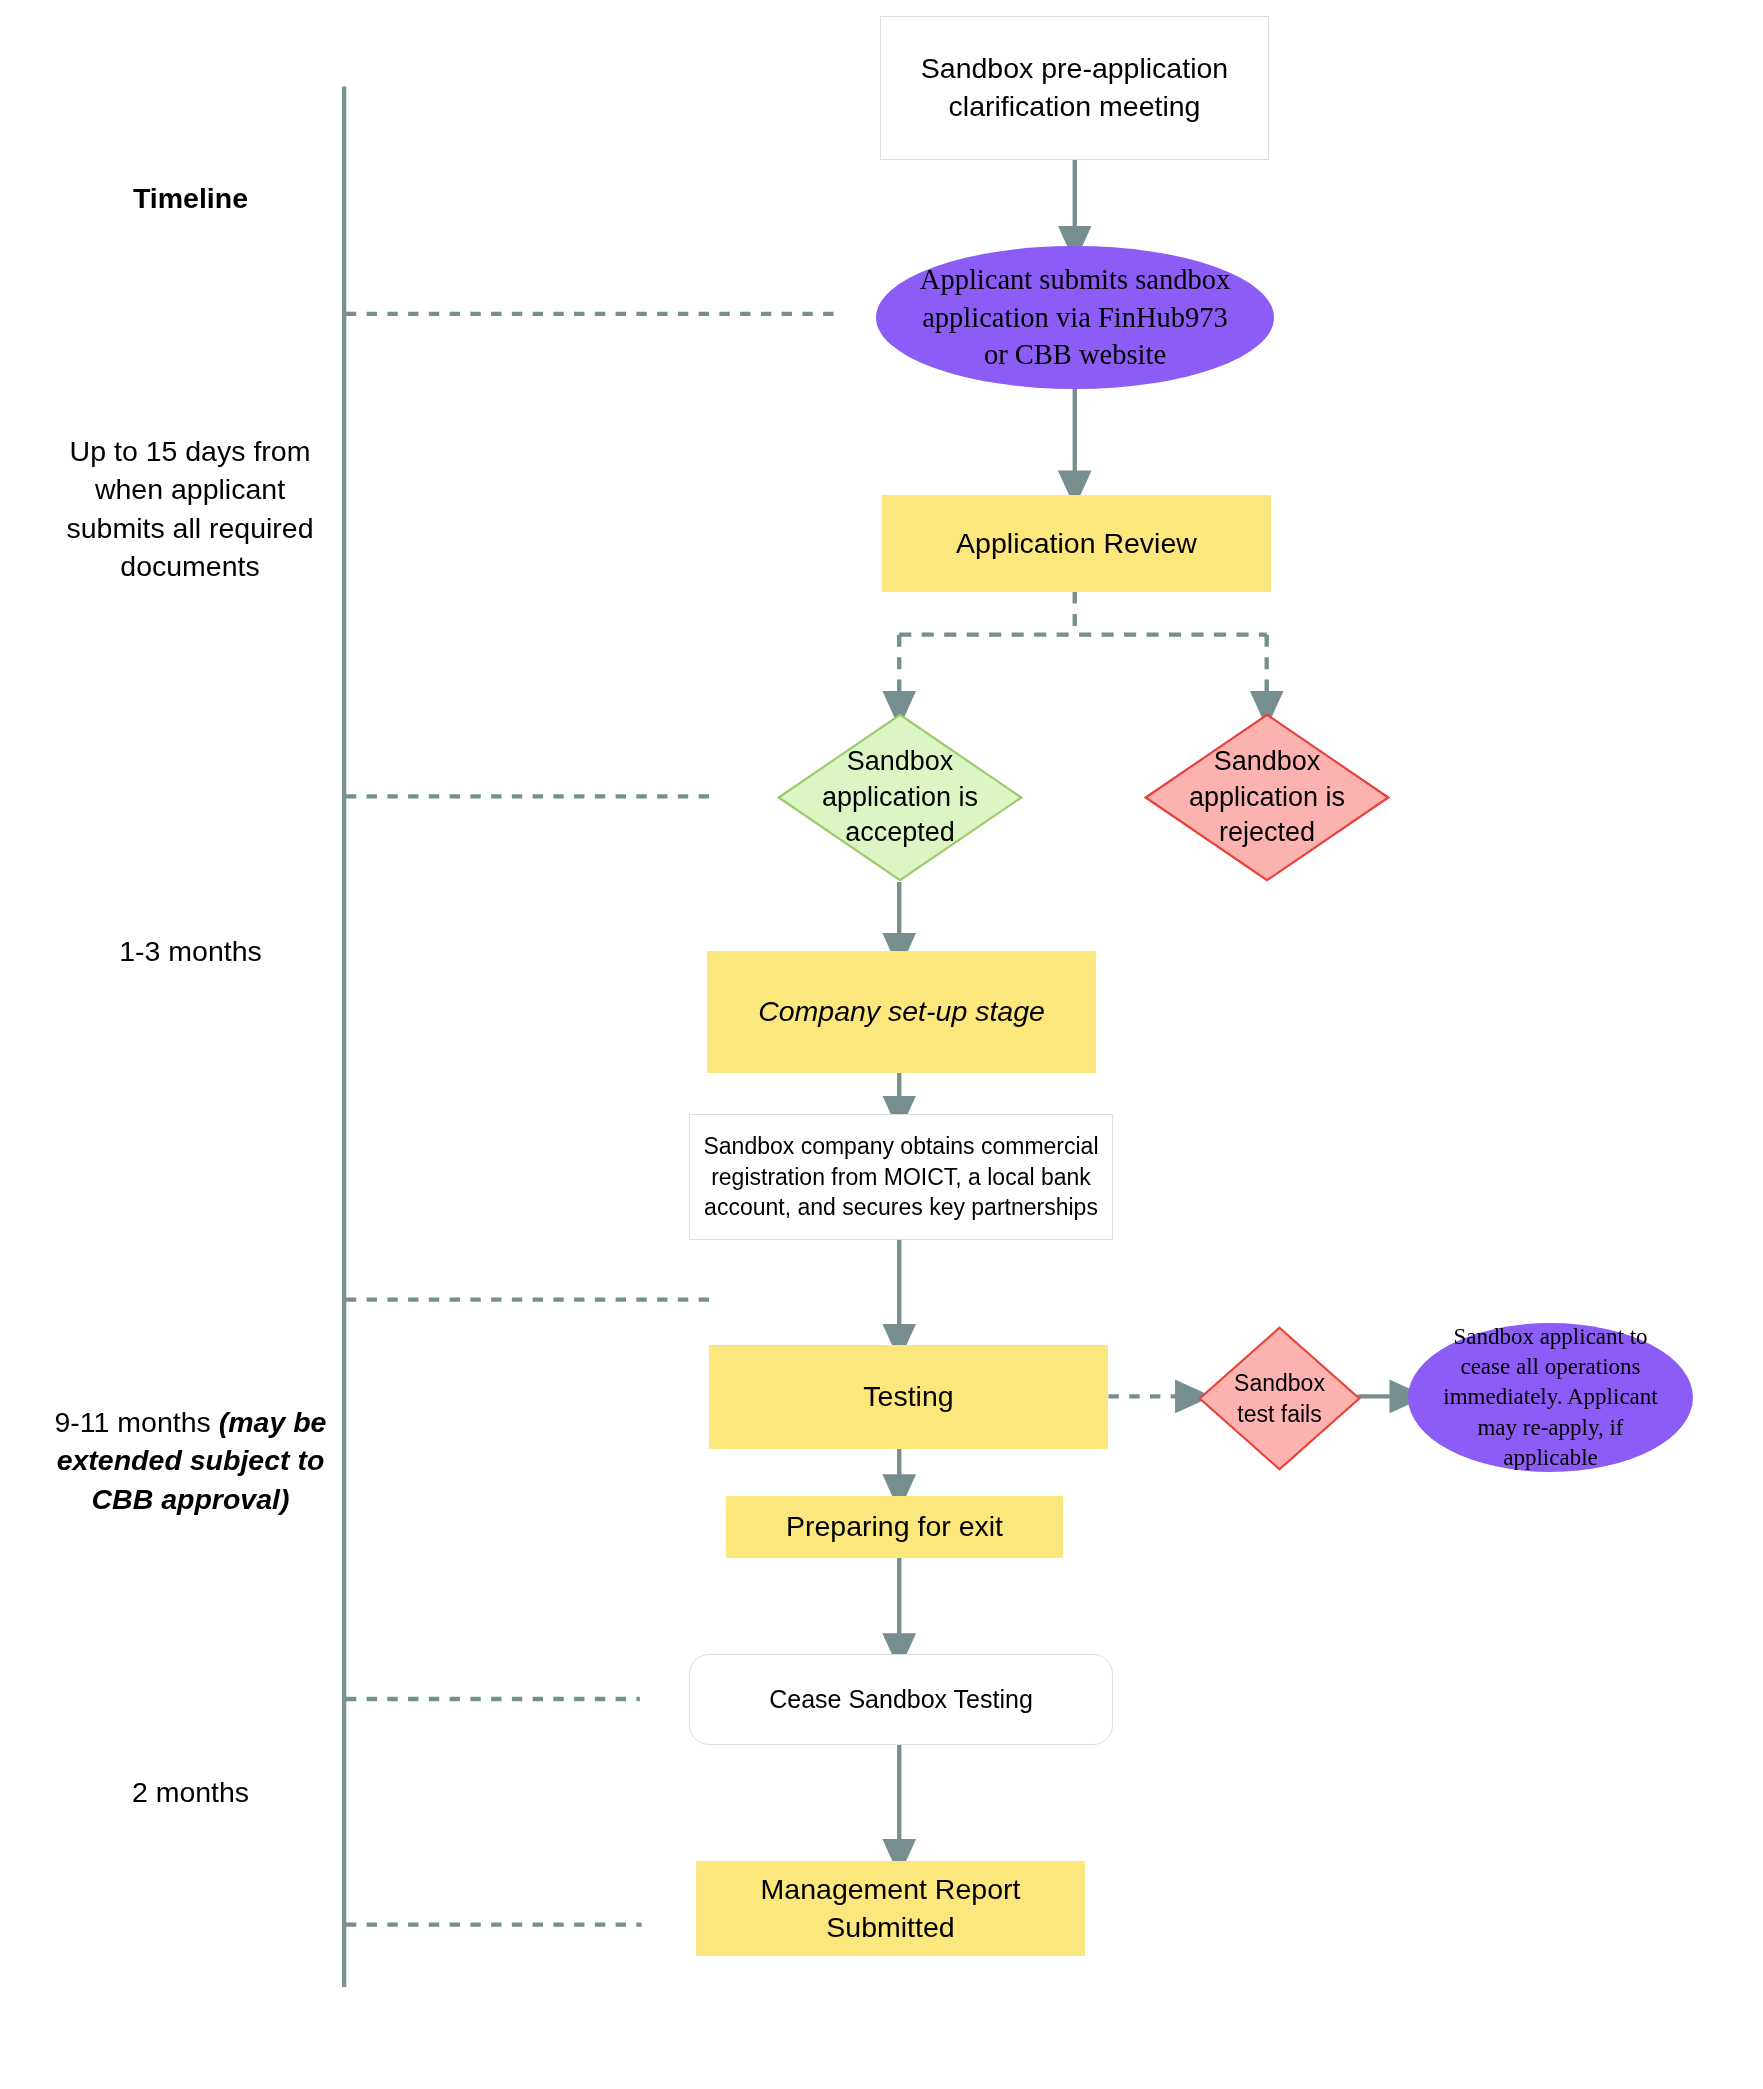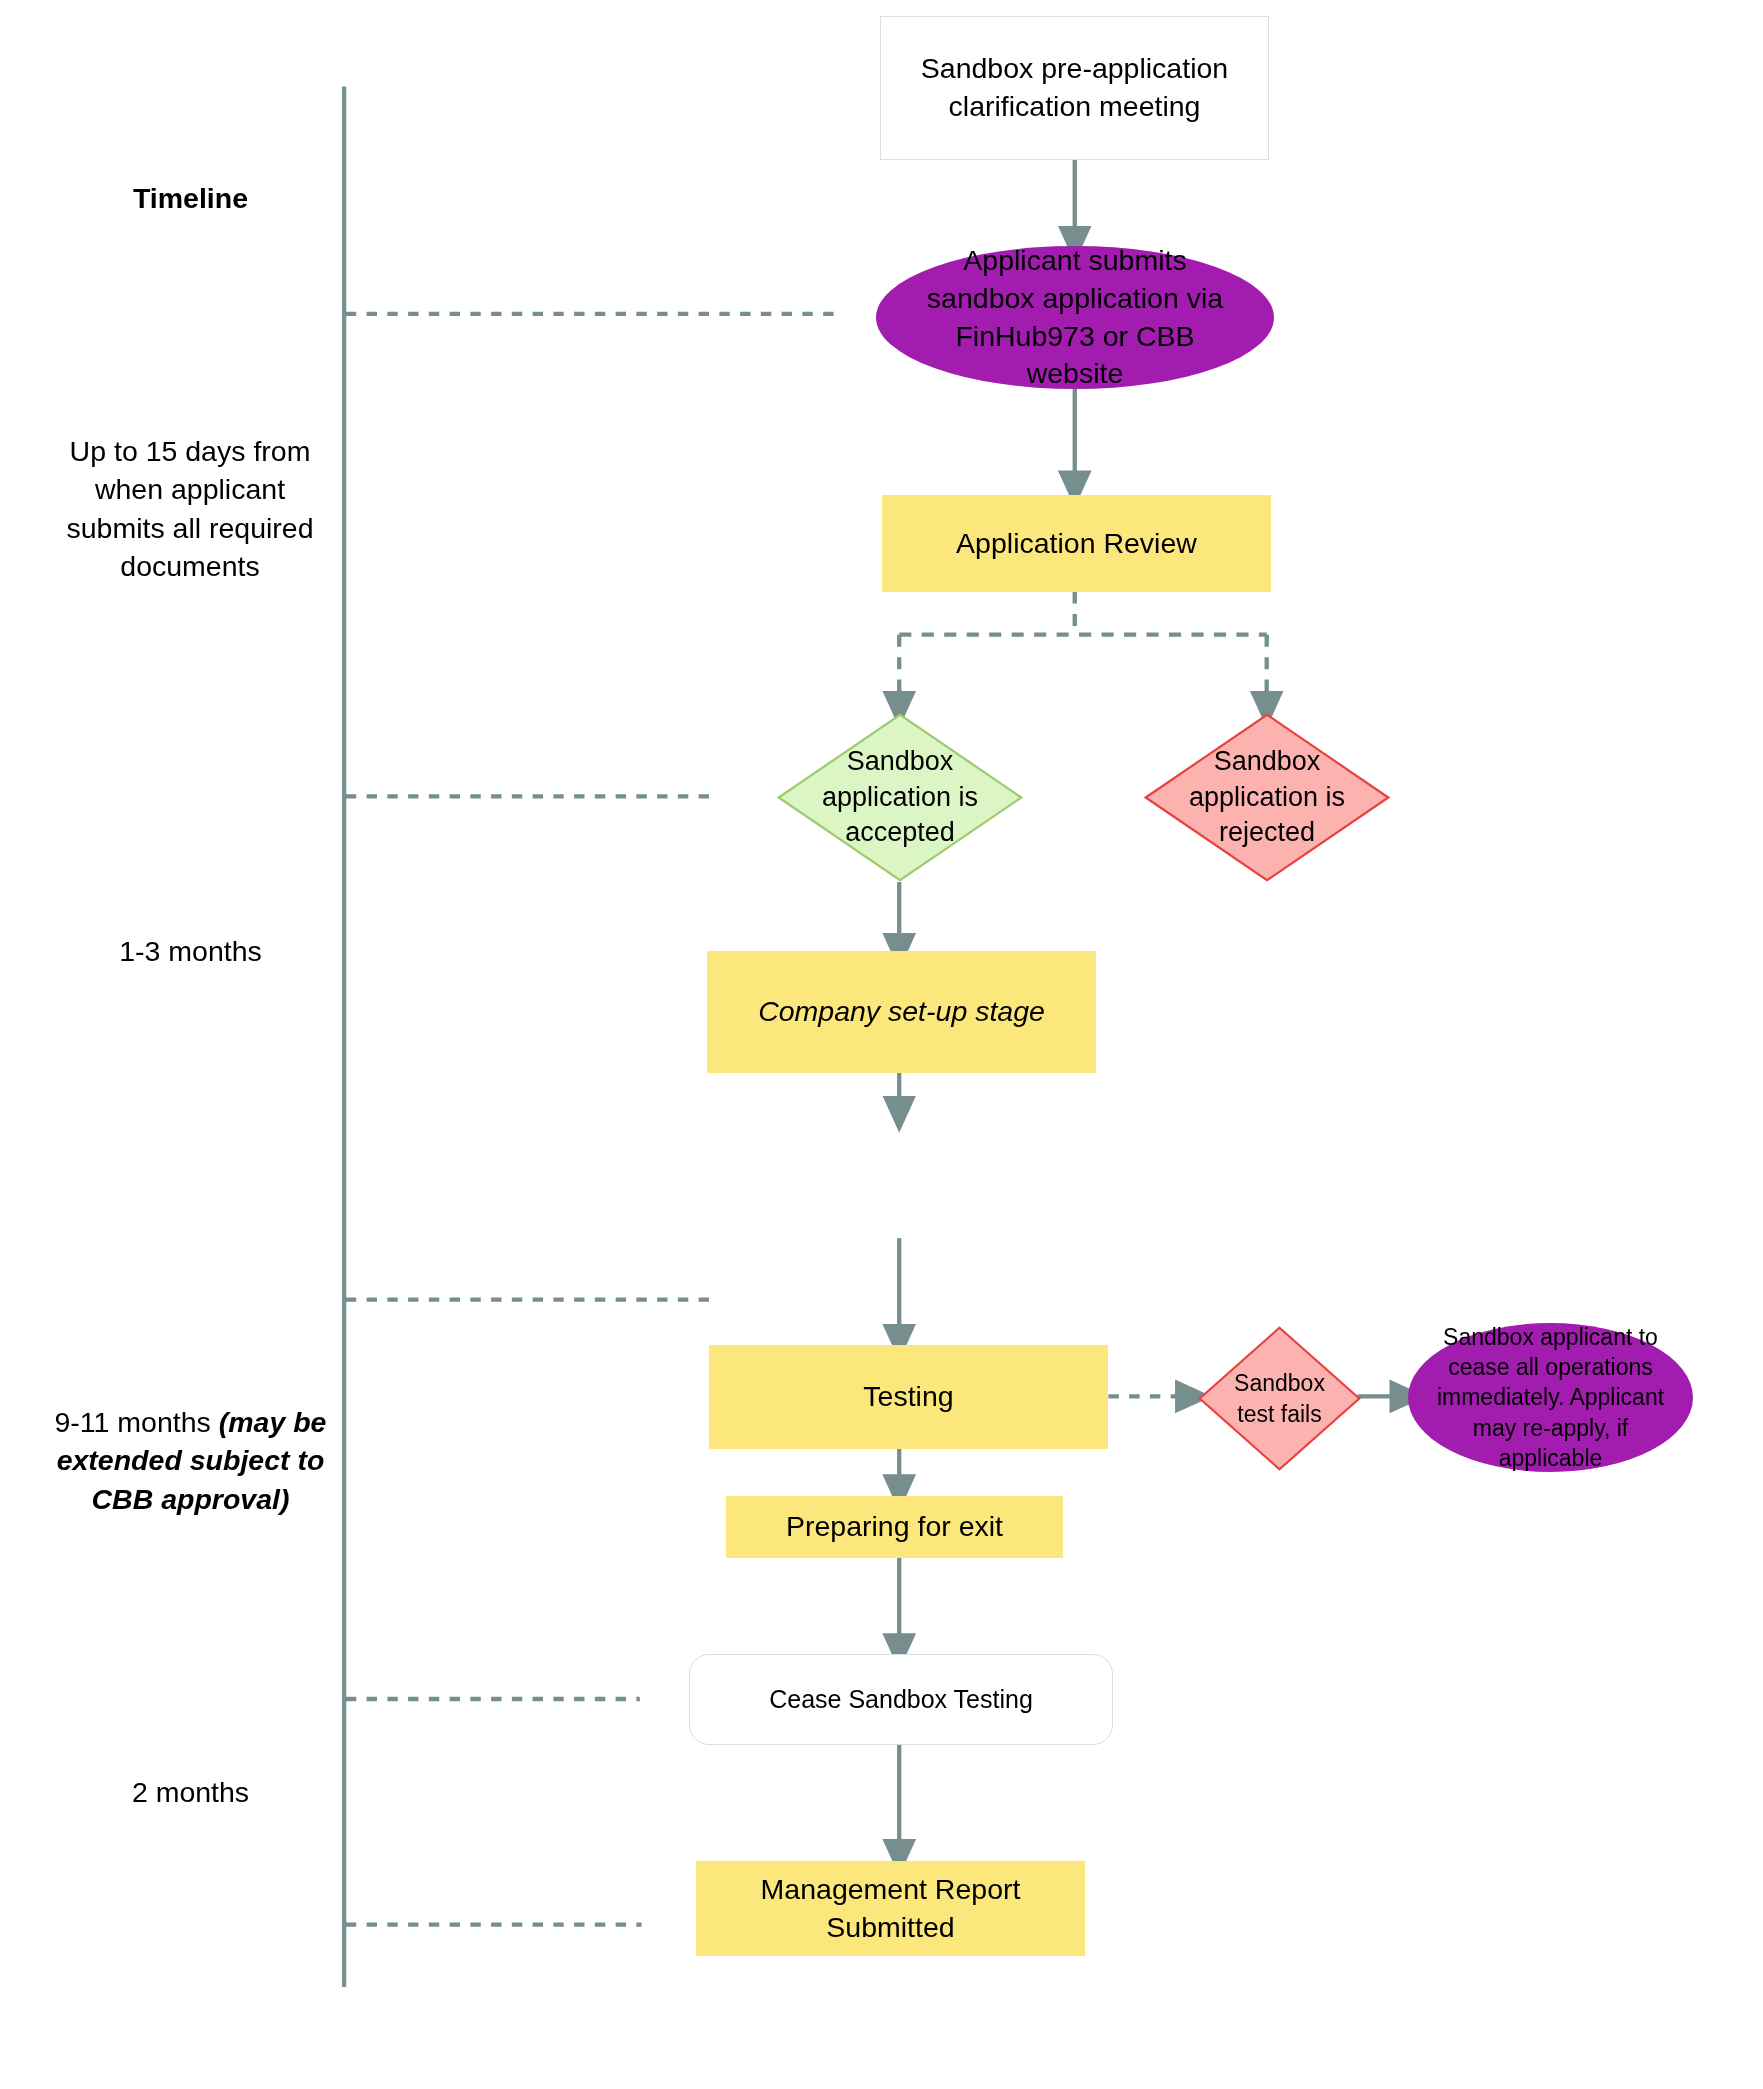--- a/index.html
+++ b/index.html
@@ -7,21 +7,21 @@
        font-family:"Liberation Sans","DejaVu Sans",sans-serif;color:#000;}
   #stage{position:absolute;left:0;top:0;width:1763px;height:2089px;}
   svg.layer{position:absolute;left:0;top:0;width:1763px;height:2089px;pointer-events:none;}
 
   .node{position:absolute;box-sizing:border-box;display:flex;align-items:center;
         justify-content:center;text-align:center;line-height:1.32;}
   .node span{display:block;padding:0 8.6px;}
 
   .proc-yellow{background:#FBE77B;border:0.9px solid #FBE77B;}
   .proc-white{background:#FFFFFF;border:0.9px solid #D9DEE0;}
-  .ellipse-blue{background:#a21caf;border-radius:50%;}
+  .ellipse-blue{background:#8b5cf6;border-radius:50%;font-family:Liberation Serif, serif;}
   .dia-wrap{position:absolute;}
   .dia-shape{position:absolute;left:0;top:0;width:100%;height:100%;}
   .dia-label{position:absolute;left:0;top:0;width:100%;height:100%;
              display:flex;align-items:center;justify-content:center;text-align:center;
              line-height:1.32;}
 
   .tl-label{position:absolute;text-align:center;line-height:1.35;}
   .tl-title{font-weight:bold;}
   .tl-ital{font-style:italic;font-weight:bold;}
   .f33{font-size:28.5px;}
@@ -113,20 +113,23 @@
     <svg class="dia-shape" viewBox="0 0 285 195" preserveAspectRatio="none">
       <polygon points="142.5,2 283,97.5 142.5,193 2,97.5" fill="#FCB3B0" stroke="#E8413C" stroke-width="2.5"></polygon>
     </svg>
     <div class="dia-label f31" style="padding:0 33px;box-sizing:border-box;">Sandbox application is rejected</div>
   </div>
 
   <div class="node proc-yellow f33" style="left:707px;top:951px;width:389px;height:122px;font-style:italic;">
     <span>Company set-up stage</span>
   </div>
 
+  <div class="node proc-white f27" style="left:689px;top:1114px;width:424px;height:126px;">
+    <span style="padding:0 10.4px;">Sandbox company obtains commercial registration from MOICT, a local bank account, and secures key partnerships</span>
+  </div>
 
   <div class="node proc-yellow f33" style="left:709px;top:1345px;width:399px;height:104px;">
     <span>Testing</span>
   </div>
 
   <div class="dia-wrap" style="left:1198px;top:1326px;width:163px;height:145px;">
     <svg class="dia-shape" viewBox="0 0 188 168" preserveAspectRatio="none">
       <polygon points="94,2 186,84 94,166 2,84" fill="#FCB3B0" stroke="#E8413C" stroke-width="2.5"></polygon>
     </svg>
     <div class="dia-label f27" style="padding:0 22.5px;box-sizing:border-box;">Sandbox test fails</div>

